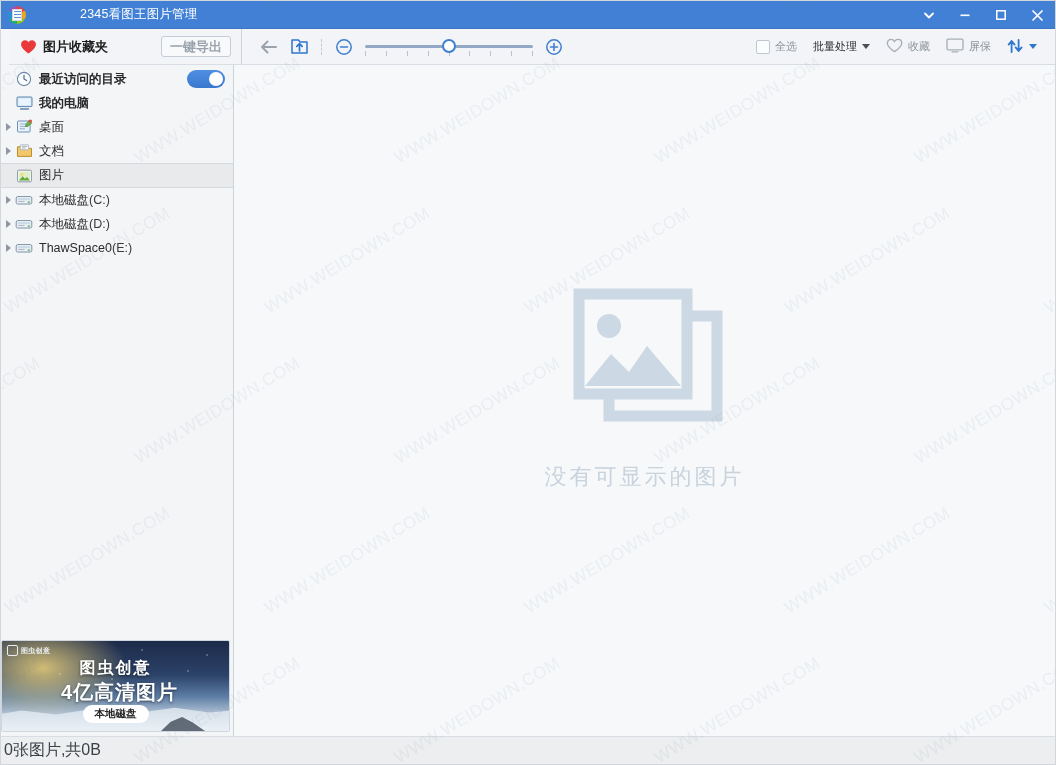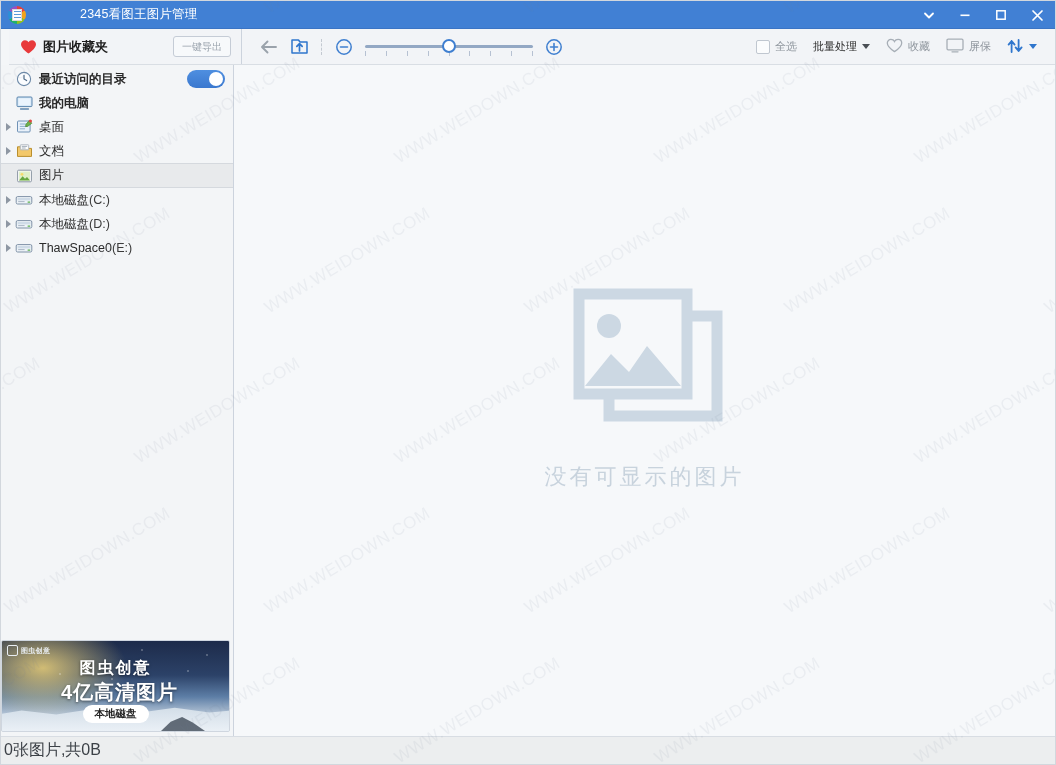--- a/index.html
+++ b/index.html
@@ -87,23 +87,24 @@
   }
   .fav-label {
     font-size: 13px; color: #1c1c1c; font-weight: bold;
     white-space: nowrap;
   }
   .export-btn {
     margin-left: auto; margin-right: 10px;
     height: 21px; padding: 0 8px;
     border: 1px solid #c5ccd6; border-radius: 3px;
     background: #f7f9fb;
-    font-size: 10px; color: #9aa3ad;
+    font-size: 13px; color: #9aa3ad;
     display: flex; align-items: center; white-space: nowrap;
     cursor: default;
+    font-weight: bold;
   }
 
   .tb-right {
     flex: 1 1 auto; display: flex; align-items: center;
     padding: 0 10px 0 12px; gap: 0;
   }
   .ticon {
     width: 30px; height: 30px;
     display: flex; align-items: center; justify-content: center;
     cursor: default; border-radius: 3px;

